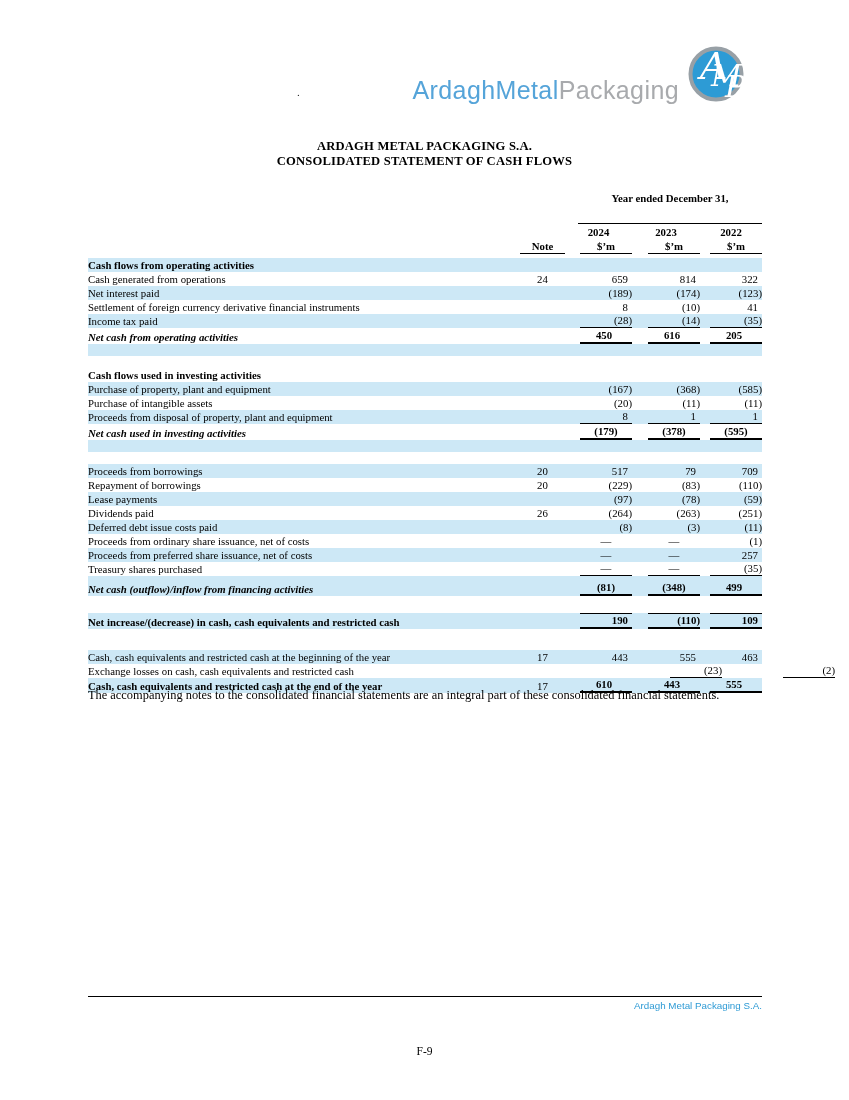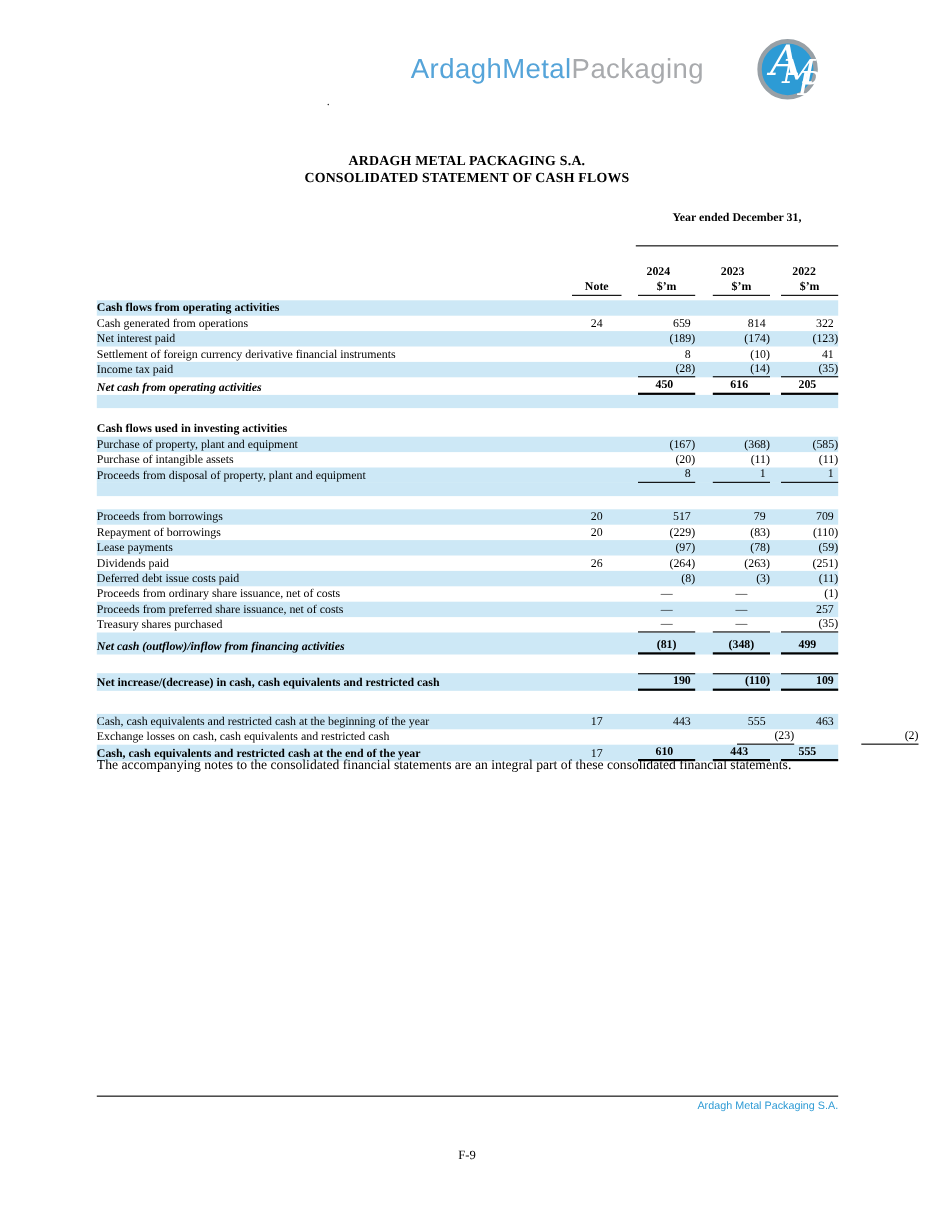--- a/index.html
+++ b/index.html
@@ -1,39 +1,39 @@
 <!DOCTYPE html>
 <html><head>
 <meta charset="utf-8">
 <style>
   html,body{margin:0;padding:0;background:#fff;}
   .page{position:relative;width:849px;height:1100px;background:#ffffff;overflow:hidden;
         font-family:"Liberation Serif",serif;color:#000;}
 
   
-  .logo-row{position:absolute;top:34px;right:104px;display:flex;align-items:center;gap:39px;}
+  .logo-row{position:absolute;top:45px;right:104px;display:flex;align-items:flex-end;}
   .logo-text{font-family:"Liberation Sans",sans-serif;font-size:25px;font-weight:400;
              letter-spacing:.4px;white-space:nowrap;line-height:1;}
   .logo-blue{color:#55a4d9;}
   .logo-gray{color:#a8aaad;}
   .logo-mark{margin-left:8px;width:58px;height:58px;}
   .stray-dot{position:absolute;left:297px;top:86px;font-size:11px;color:#222;}
 
   
   .title-block{position:absolute;top:139px;left:0;width:100%;text-align:center;}
   .title-line{font-size:12.6px;font-weight:bold;letter-spacing:.2px;line-height:15px;}
 
   
   .table-wrap{position:absolute;left:88px;top:192px;width:674px;font-size:10.8px;}
   .grid-cols{display:grid;grid-template-columns:432px 45px 67px 68px 62px;}
 
   .thead .th-period-row{display:grid;grid-template-columns:477px 197px;}
   .th-period{font-weight:bold;text-align:center;border-bottom:1px solid #000;
              margin-left:13px;padding-bottom:18px;line-height:13px;}
-  .th-years{margin-top:17px;}
+  .th-years{margin-top:2px;}
   .th-year{text-align:center;font-weight:bold;line-height:13px;}
   .th-cols{margin-top:0px;}
   .th-note{grid-column:2;text-align:center;font-weight:bold;border-bottom:1px solid #000;
            line-height:14px;}
   .th-unit{line-height:14px;}
   .th-unit .num{border-bottom:1px solid #000;text-align:center;font-weight:bold;}
 
   .tbody{margin-top:4px;}
   .row{display:grid;grid-template-columns:432px 45px 67px 68px 62px;height:14px;
        align-items:end;}
@@ -266,20 +266,33 @@
           <div class="cell">
             <span class="num pad">8</span>
           </div>
           <div class="cell">
             <span class="num pad">1</span>
           </div>
           <div class="cell">
             <span class="num pad">1</span>
           </div>
         </div>
+        <div class="row total rule-total" style="height: 16px;">
+          <div class="lbl">Net cash used in investing activities</div>
+          <div class="note"></div>
+          <div class="cell">
+            <span class="num">(179)</span>
+          </div>
+          <div class="cell">
+            <span class="num">(378)</span>
+          </div>
+          <div class="cell">
+            <span class="num">(595)</span>
+          </div>
+        </div>
         <div class="row blank shaded" style="height: 12px;">
           <div class="lbl"></div>
           <div class="note"></div>
           <div class="cell">
             <span class="num"></span>
           </div>
           <div class="cell">
             <span class="num"></span>
           </div>
           <div class="cell">

